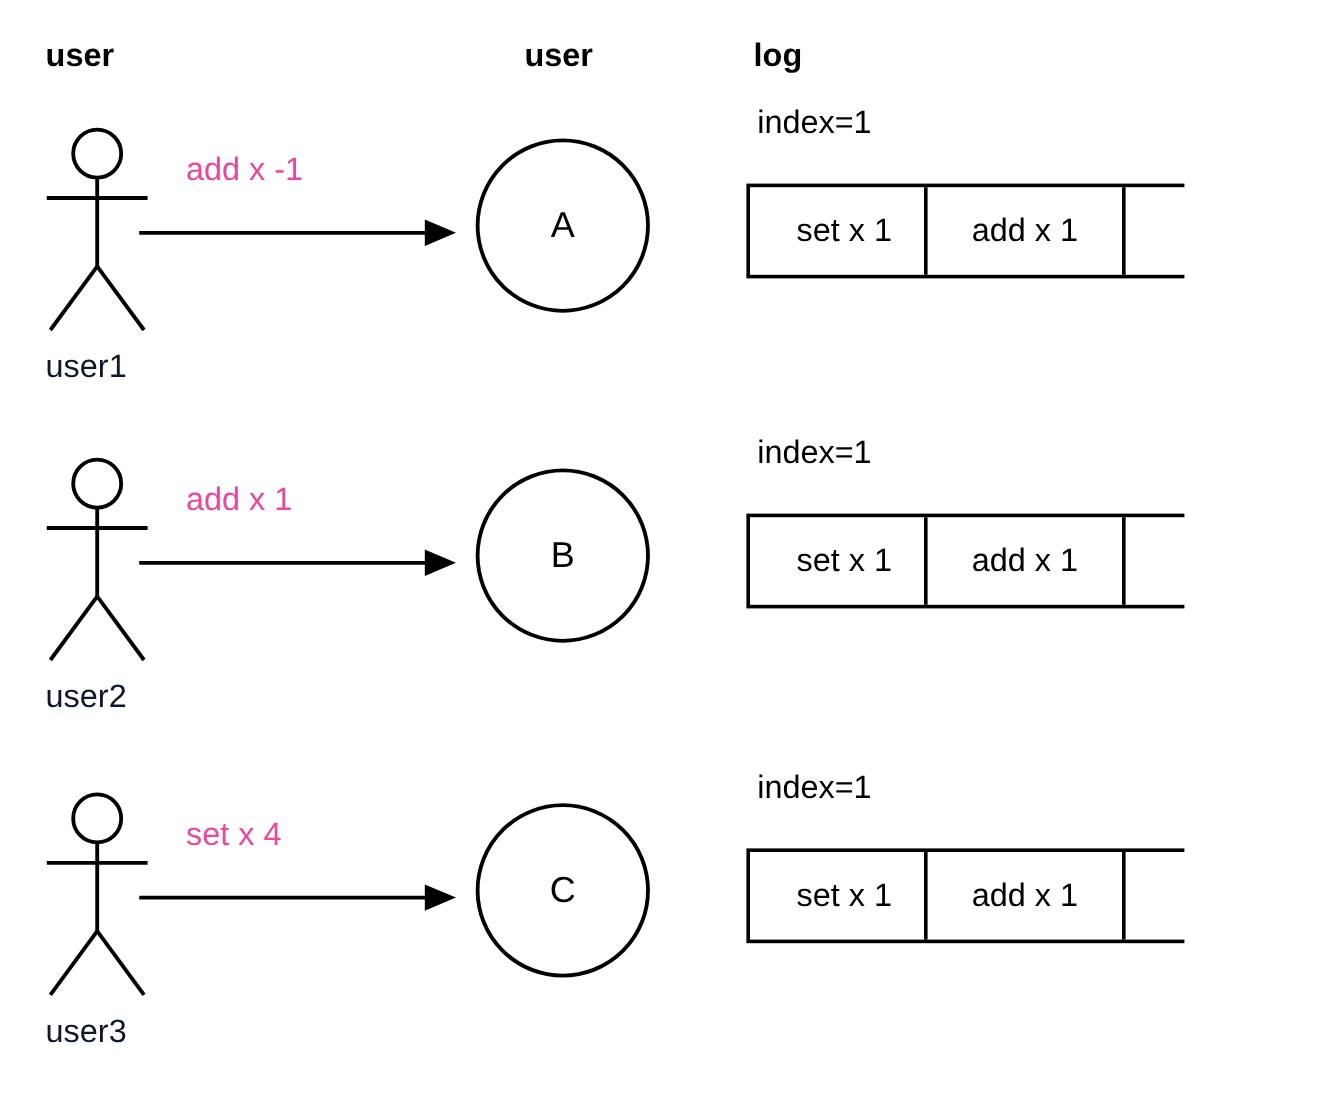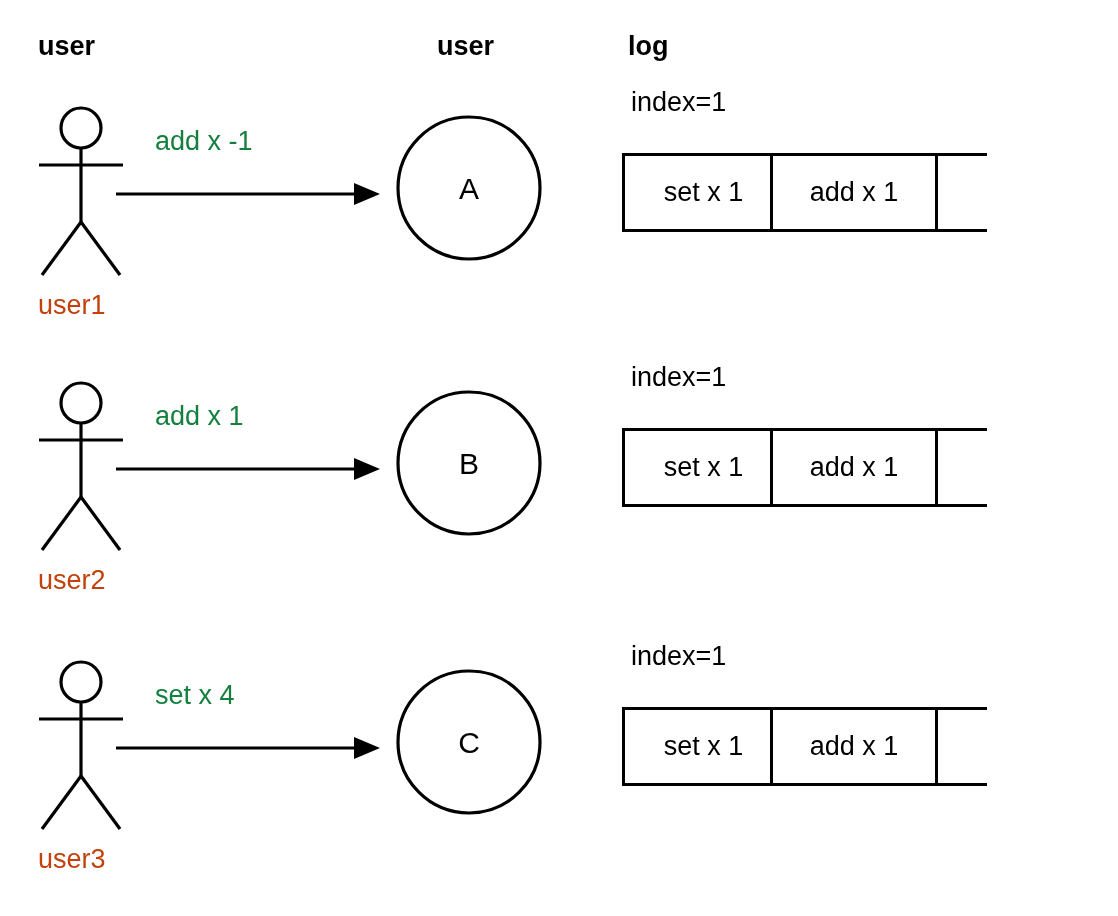--- a/index.html
+++ b/index.html
@@ -55,30 +55,30 @@
     font-size: 30px;
     fill: #000000;
   }
   .arrow-head { fill: #000000; stroke: none; }
 
   .actor-label {
     position: absolute;
     left: 38px;
     top: 292px;
     font-size: 27px;
-    color: #c2410c;
+    color: #0f172a;
     white-space: nowrap;
     line-height: 1;
   }
   .edge-label {
     position: absolute;
     left: 155px;
     top: 128px;
     font-size: 27px;
-    color: #15803d;
+    color: #ec4899;
     white-space: nowrap;
     line-height: 1;
   }
   .log-index {
     position: absolute;
     left: 631px;
     top: 89px;
     font-size: 27px;
     color: #000000;
     white-space: nowrap;

